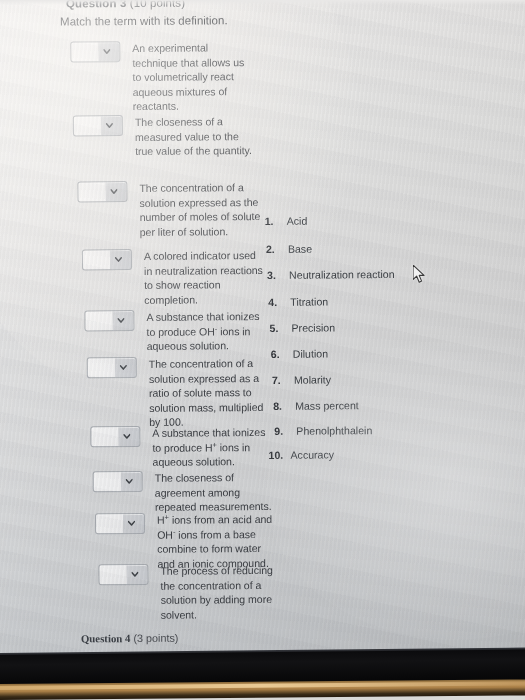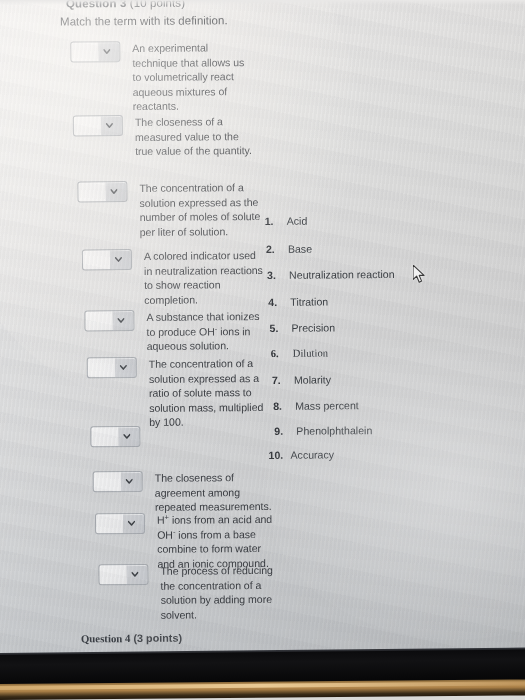--- a/index.html
+++ b/index.html
@@ -147,21 +147,21 @@
   }
 
   .bottom-heading {
     position: absolute;
     left: 78px; top: 631px;
     font-size: 10.8px;
     color: #4a4d52;
     white-space: nowrap;
   }
   .bottom-heading b { font-weight: bold; color: #3c4046; font-family: Liberation Serif, serif; }
-  .bottom-heading .pts { font-weight: bold; text-align: right; }
+  .bottom-heading .pts { font-weight: normal; text-align: right; }
 
   
   .def-row {
     position: absolute;
     display: flex;
     align-items: flex-start;
   }
   .dropdown {
     position: relative;
     width: 48px;
@@ -311,20 +311,21 @@
           <div class="def-text">The concentration of a solution expressed as a ratio of solute mass to solution mass, multiplied by 100.</div>
         </div>
         <div class="def-row" style="top: 425px; left: 89px;">
           <div class="dropdown">
             <span class="chev">
               <svg width="7" height="7" viewBox="0 0 7 7">
                 <polyline points="0.6,1.6 3.5,5.0 6.4,1.6" fill="none" stroke="#3f4348" stroke-width="1.5" stroke-linecap="round" stroke-linejoin="round"></polyline>
               </svg>
             </span>
           </div>
+          <div class="def-text">A substance that ionizes to produce H<sup>+</sup> ions in aqueous solution.</div>
         </div>
         <div class="def-row" style="top: 470px; left: 91px;">
           <div class="dropdown">
             <span class="chev">
               <svg width="7" height="7" viewBox="0 0 7 7">
                 <polyline points="0.6,1.6 3.5,5.0 6.4,1.6" fill="none" stroke="#3f4348" stroke-width="1.5" stroke-linecap="round" stroke-linejoin="round"></polyline>
               </svg>
             </span>
           </div>
           <div class="def-text">The closeness of agreement among repeated measurements.</div>
@@ -350,21 +351,21 @@
           <div class="def-text">The process of reducing the concentration of a solution by adding more solvent.</div>
         </div>
       </div>
 
     <div id="term-list">
         <div class="term" style="top: 215px; left: 265px;"><span class="num">1.</span><span class="label">Acid</span></div>
         <div class="term" style="top: 243px; left: 266px;"><span class="num">2.</span><span class="label">Base</span></div>
         <div class="term" style="top: 269px; left: 267px;"><span class="num">3.</span><span class="label">Neutralization reaction</span></div>
         <div class="term" style="top: 296px; left: 268px;"><span class="num">4.</span><span class="label">Titration</span></div>
         <div class="term" style="top: 322px; left: 269px;"><span class="num">5.</span><span class="label">Precision</span></div>
-        <div class="term" style="top: 348px; left: 270px; font-family: Liberation Serif, serif;"><span class="num">6.</span><span class="label">Dilution</span></div>
+        <div class="term" style="top: 348px; left: 270px;"><span class="num">6.</span><span class="label">Dilution</span></div>
         <div class="term" style="top: 374px; left: 271px;"><span class="num">7.</span><span class="label">Molarity</span></div>
         <div class="term" style="top: 400px; left: 272px;"><span class="num">8.</span><span class="label">Mass percent</span></div>
         <div class="term" style="top: 425px; left: 273px;"><span class="num">9.</span><span class="label">Phenolphthalein</span></div>
         <div class="term" style="top: 449px; left: 267px;"><span class="num">10.</span><span class="label">Accuracy</span></div>
       </div>
 
     <div class="bottom-heading">
       <b>Question 4</b>
       <span class="pts">(3 points)</span>
     </div>

